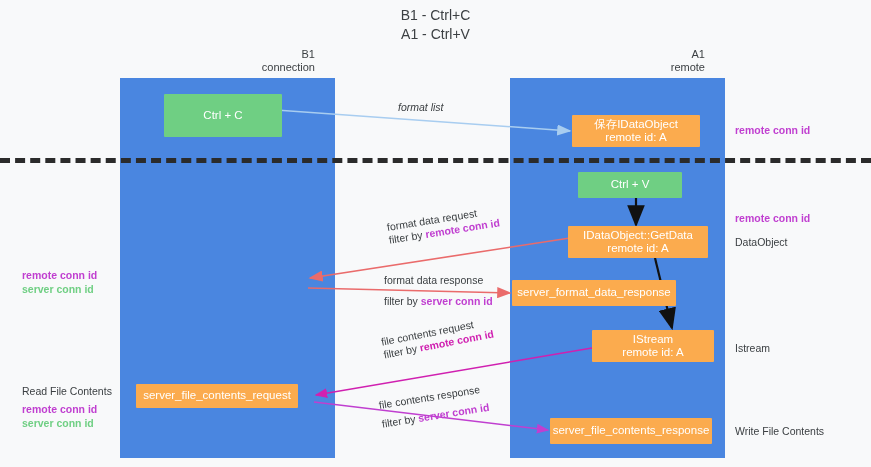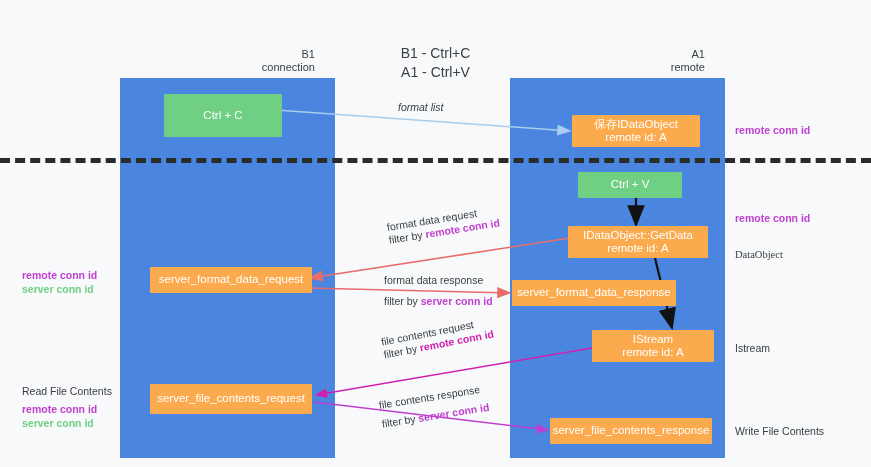--- a/index.html
+++ b/index.html
@@ -39,21 +39,21 @@
 
   .side-label{
     position:absolute;font-size:10.5px;line-height:14px;color:#3c4043;
     white-space:nowrap;
   }
   .side-label .p{color:#c03fd0;font-weight:bold;}
   .side-label .g{color:#6fcf83;font-weight:bold;}
 
   .title{
     position:absolute;left:0;top:6px;width:871px;text-align:center;
-    font-size:14px;line-height:19px;color:#3c4043;margin-top:38px;
+    font-size:14px;line-height:19px;color:#3c4043;
   }
   .title span{display:block;}
 
   .divider{
     position:absolute;left:0;top:158px;width:871px;height:0;
     border-top:5px dashed #2b2b2b;
   }
 </style>
 </head>
 <body>
@@ -122,34 +122,31 @@
 
   <div class="node green" style="left:578px;top:172px;width:104px;height:26px;">
     <span>Ctrl + V</span>
   </div>
 
   <div class="node orange" style="left:568px;top:226px;width:140px;height:32px;">
     <span>IDataObject::GetData</span>
     <span>remote id: A</span>
   </div>
 
-  <div class="node orange" style="left:150px;top:267px;width:162px;height:26px;">
-    <span>server_format_data_request</span>
-  </div>
 
   <div class="node orange" style="left:512px;top:280px;width:164px;height:26px;">
     <span>server_format_data_response</span>
   </div>
 
   <div class="node orange" style="left:592px;top:330px;width:122px;height:32px;">
     <span>IStream</span>
     <span>remote id: A</span>
   </div>
 
-  <div class="node orange" style="left:150px;top:384px;width:162px;height:30px;">
+  <div class="node orange" style="left:136px;top:384px;width:162px;height:24px;">
     <span>server_file_contents_request</span>
   </div>
 
   <div class="node orange" style="left:550px;top:418px;width:162px;height:26px;">
     <span>server_file_contents_response</span>
   </div>
 
   <div class="edge-label" style="left:398px;top:101px;font-style:italic;">
     <span>format list</span>
   </div>
@@ -183,21 +180,21 @@
   </div>
 
   <div class="side-label" style="left:735px;top:123px;">
     <span class="p">remote conn id</span>
   </div>
 
   <div class="side-label" style="left:735px;top:211px;">
     <span class="p">remote conn id</span>
   </div>
 
-  <div class="side-label" style="left:735px;top:248px;font-family:Liberation Serif, serif;">
+  <div class="side-label" style="left:735px;top:235px;">
     <span>DataObject</span>
   </div>
 
   <div class="side-label" style="left:735px;top:341px;">
     <span>Istream</span>
   </div>
 
   <div class="side-label" style="left:735px;top:424px;">
     <span>Write File Contents</span>
   </div>

